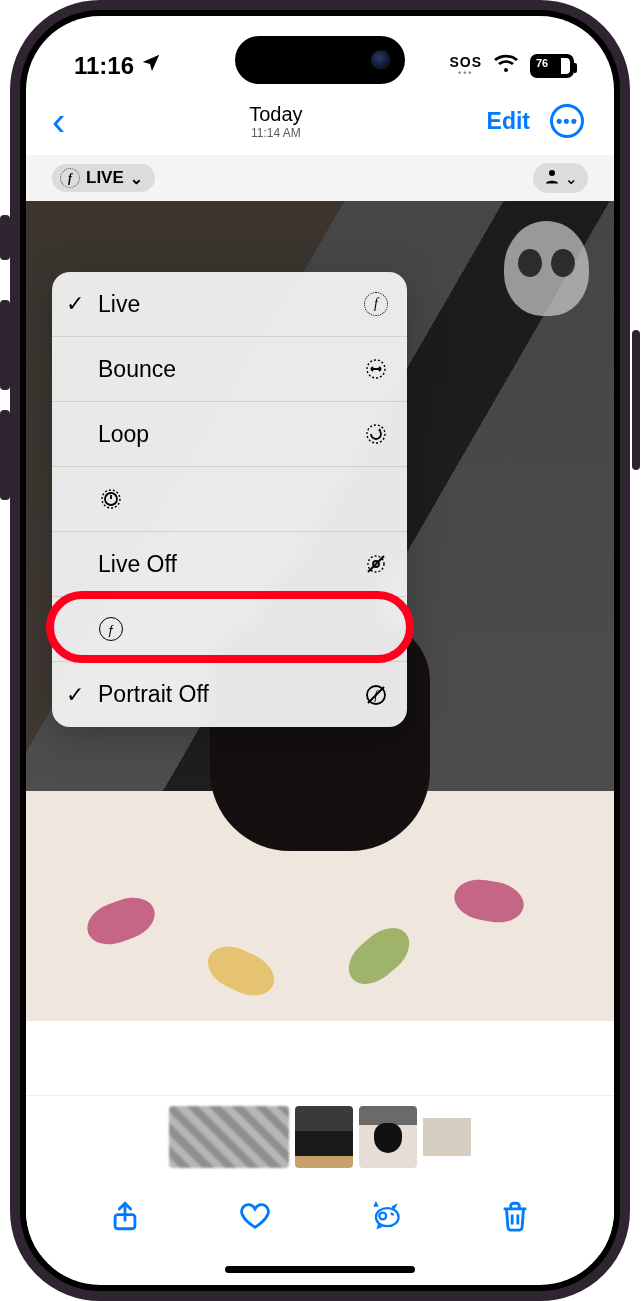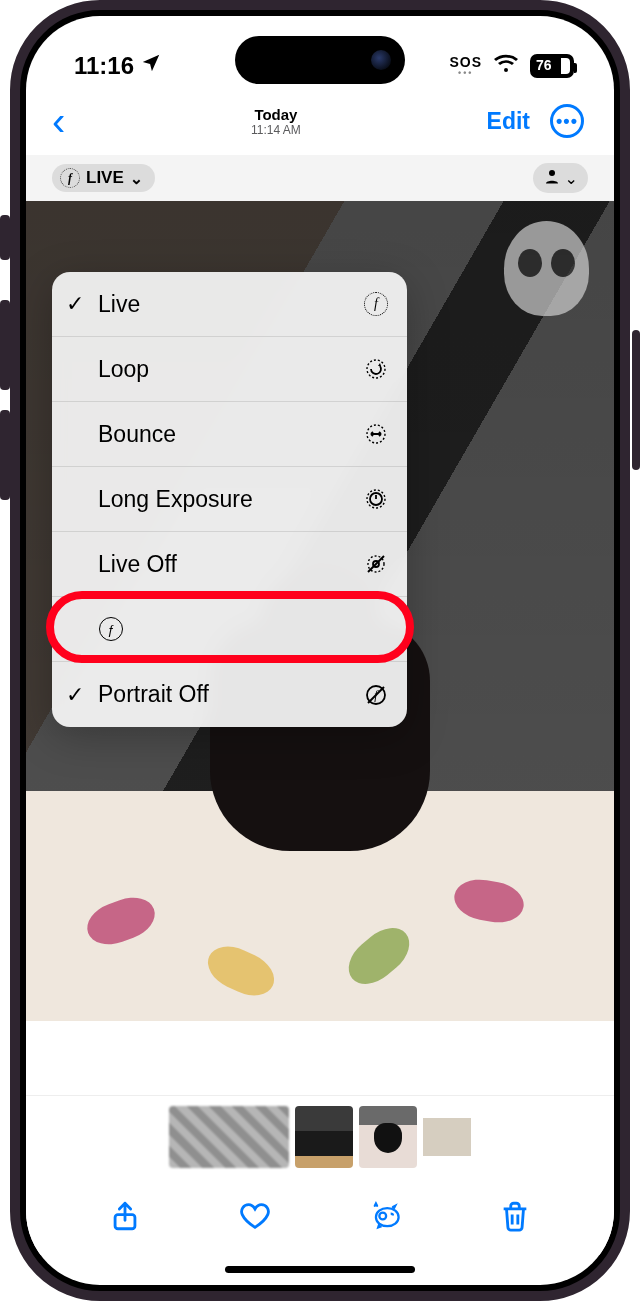--- a/index.html
+++ b/index.html
@@ -80,31 +80,31 @@
   .battery::after {
     content: ""; position: absolute; right: -5px; top: 7px;
     width: 3px; height: 10px; background: #000; border-radius: 0 2px 2px 0;
   }
   .battery-fill {
     position:absolute; right:2px; top:2px; bottom:2px; width:22%;
     background:#fff; border-radius: 0 4px 4px 0;
   }
   .battery-txt {
     position: absolute; left: 4px; top: 1px;
-    color: #fff; font-size: 14px; font-weight: 700;
+    color: #fff; font-size: 11px; font-weight: 700;
   }
 
   
   .nav-bar {
     display: flex; align-items: center; justify-content: space-between;
     padding: 10px 30px 14px 26px;
   }
   .back-chevron { color: #007aff; font-size: 40px; font-weight: 300; line-height: 1; }
   .nav-center { text-align: center; }
-  .nav-title { font-size: 15px; font-weight: 700; }
+  .nav-title { font-size: 20px; font-weight: 400; }
   .nav-sub { font-size: 12px; color: #5b5b5d; }
   .nav-right { display: flex; align-items: center; gap: 20px; }
   .edit-btn { color: #007aff; font-size: 23px; font-weight: 700; }
   .more-btn {
     width: 34px; height: 34px; border: 3px solid #007aff; border-radius: 50%;
     display: flex; align-items: center; justify-content: center;
     color: #007aff; font-size: 18px; letter-spacing: 1px; font-weight: 700;
   }
 
   
@@ -326,42 +326,41 @@
     <div class="popover">
       <div class="menu-item">
         <span class="check-col">✓</span>
         <span class="menu-label">Live</span>
         <span class="menu-icon">
             <span class="icon-circ-dot">f</span>
           </span>
       </div>
       <div class="menu-item">
         <span class="check-col"></span>
+        <span class="menu-label">Bounce</span>
+        <span class="menu-icon icon-bounce">
+          <svg viewBox="0 0 24 24">
+              <circle cx="12" cy="12" r="9" fill="none" stroke="#000" stroke-width="1.4" stroke-dasharray="2 2"></circle>
+              <path d="M7 12h10M7 12l2-2M7 12l2 2M17 12l-2-2M17 12l-2 2" stroke="#000" stroke-width="1.8" fill="none"></path>
+            </svg>
+        </span>
+      </div>
+      <div class="menu-item">
+        <span class="check-col"></span>
         <span class="menu-label">Loop</span>
         <span class="menu-icon icon-loop">
           <svg viewBox="0 0 24 24">
               <circle cx="12" cy="12" r="9" fill="none" stroke="#000" stroke-width="1.4" stroke-dasharray="2 2"></circle>
               <path d="M7 12a5 5 0 109-3" fill="none" stroke="#000" stroke-width="1.8"></path>
               <path d="M16 6l1 3-3 0z" fill="#000"></path>
             </svg>
         </span>
       </div>
       <div class="menu-item">
         <span class="check-col"></span>
-        <span class="menu-label">Bounce</span>
-        <span class="menu-icon icon-bounce">
-          <svg viewBox="0 0 24 24">
-              <circle cx="12" cy="12" r="9" fill="none" stroke="#000" stroke-width="1.4" stroke-dasharray="2 2"></circle>
-              <path d="M7 12h10M7 12l2-2M7 12l2 2M17 12l-2-2M17 12l-2 2" stroke="#000" stroke-width="1.8" fill="none"></path>
-            </svg>
-        </span>
-      </div>
-      <div class="menu-item">
-        <span class="check-col"></span>
-        <span class="menu-label">Long Exposure</span>
         <span class="menu-icon icon-timer">
           <svg viewBox="0 0 24 24">
               <circle cx="12" cy="12" r="9" fill="none" stroke="#000" stroke-width="1.4" stroke-dasharray="2 2"></circle>
               <circle cx="12" cy="12" r="6" fill="none" stroke="#000" stroke-width="1.8"></circle>
               <path d="M12 12V8" stroke="#000" stroke-width="1.8"></path>
             </svg>
         </span>
       </div>
       <div class="menu-item">
         <span class="check-col"></span>

